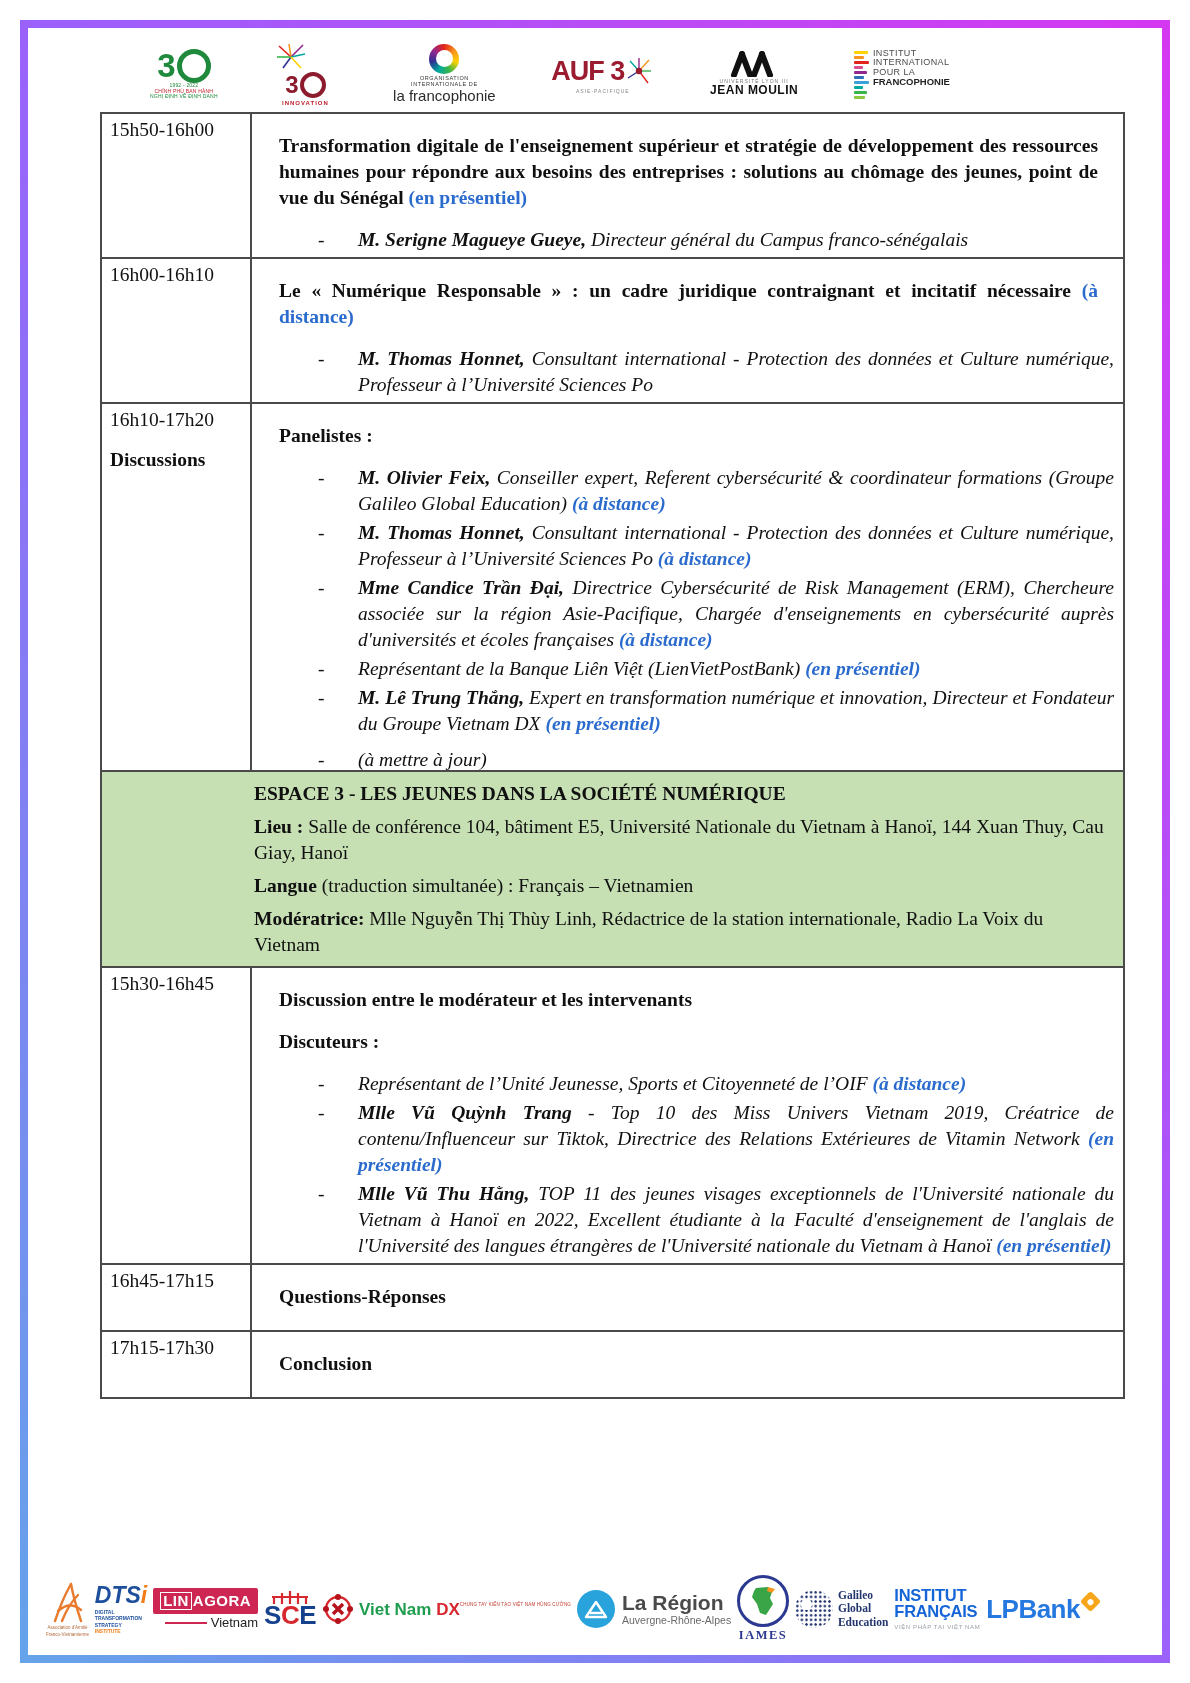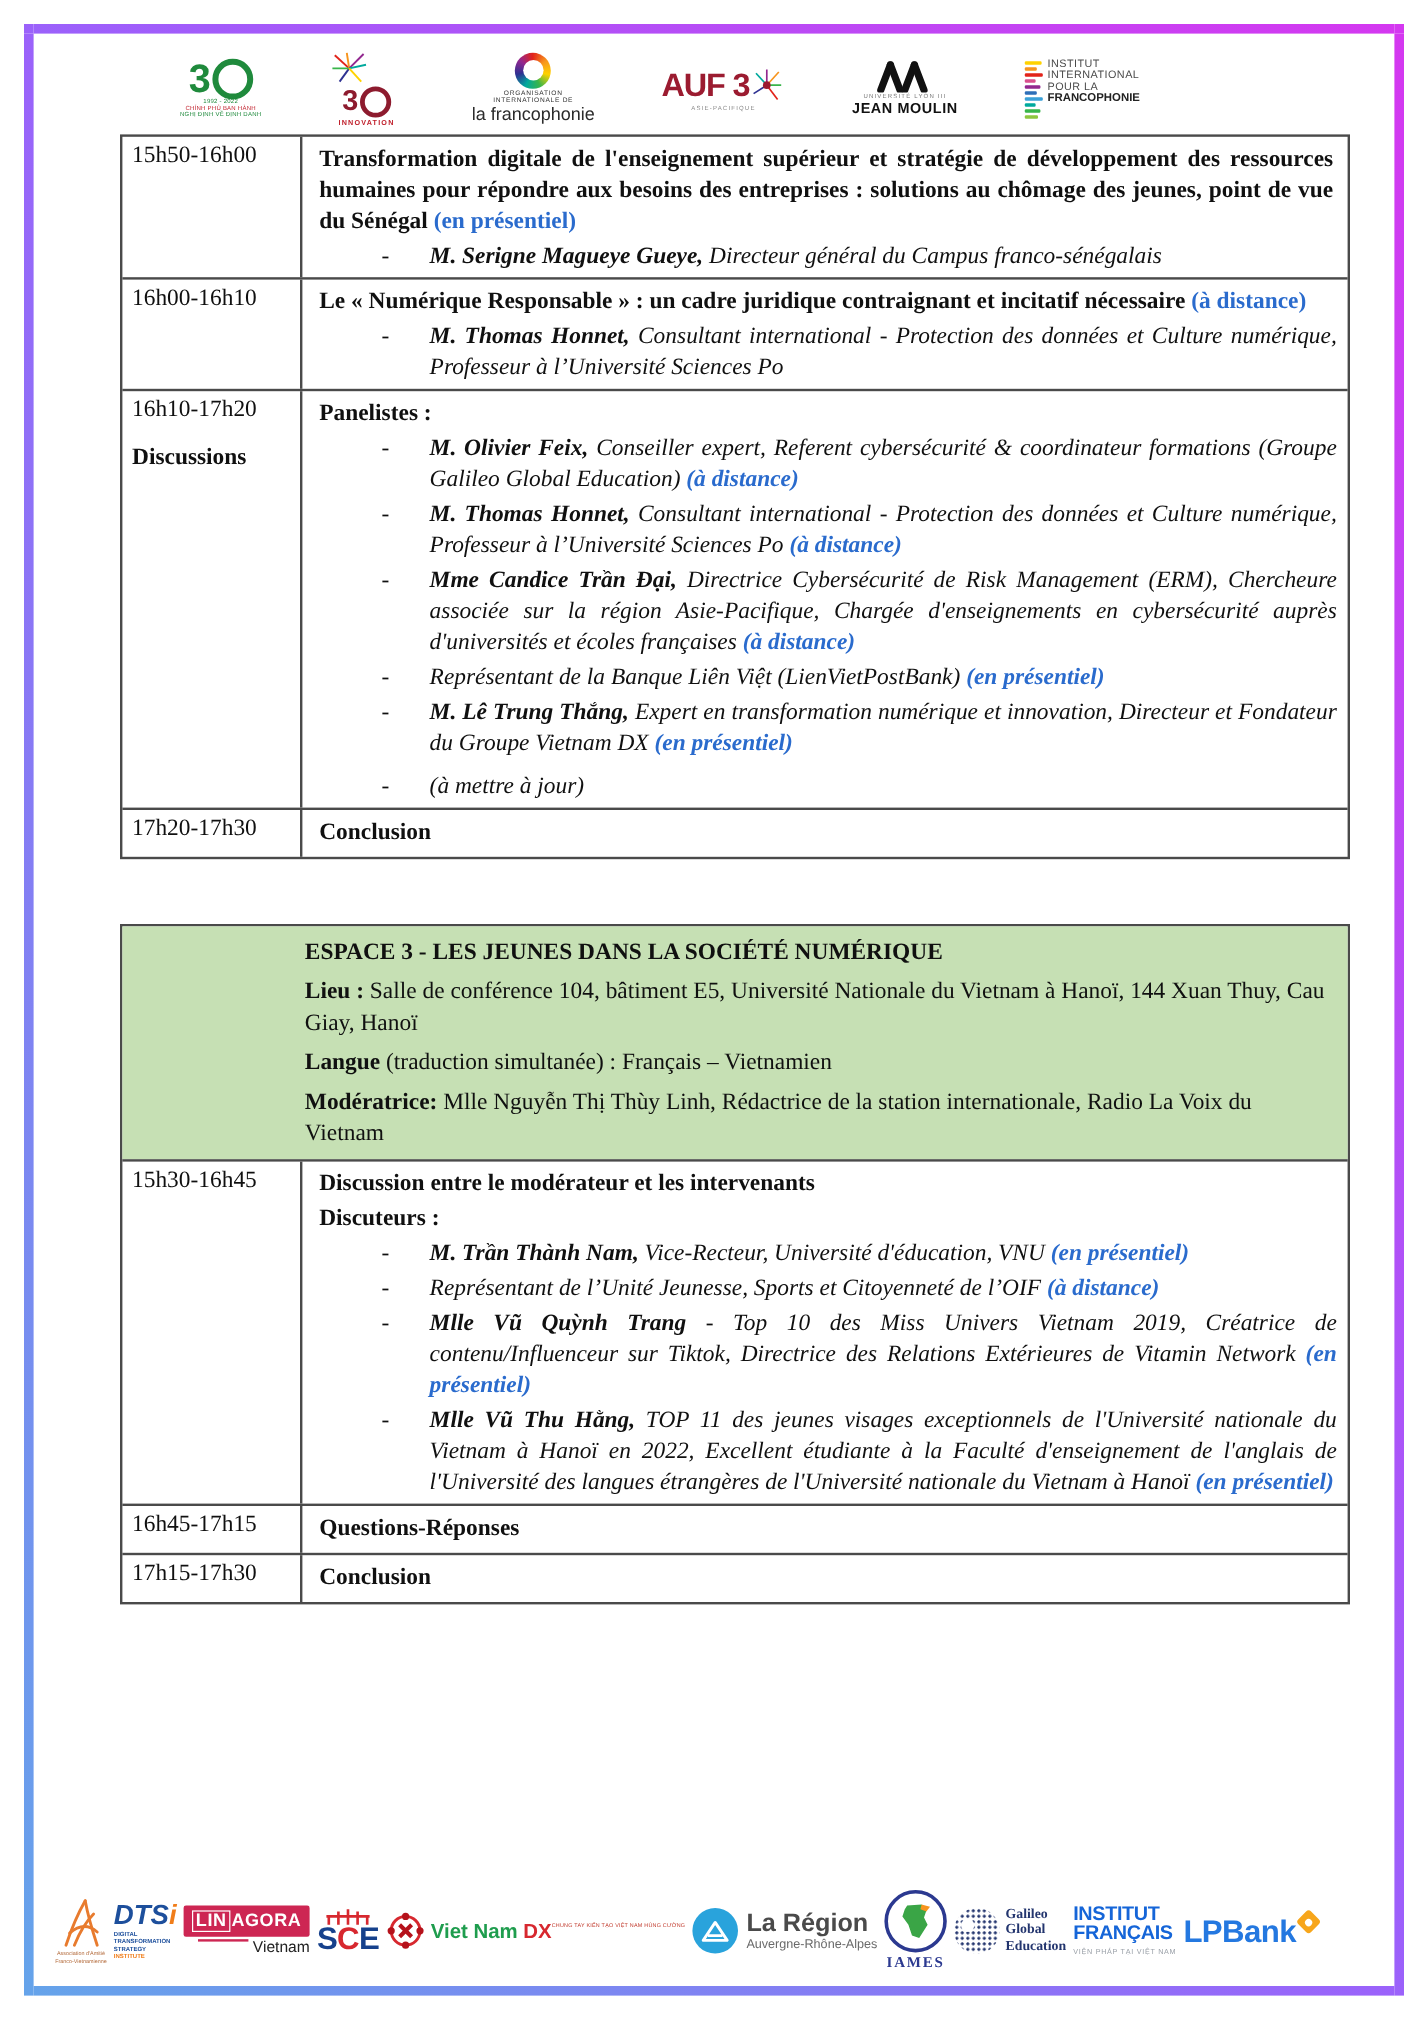--- a/index.html
+++ b/index.html
@@ -39,41 +39,41 @@
   
   .sched{position:absolute;left:100px;width:1021px;border:2px solid #4a4a4a;
          font-size:19.5px;line-height:26px;background:#fff;}
   #t1{top:112px;} #t2{top:770px;}
   .trow{display:grid;grid-template-columns:150px 1fr;border-top:2px solid #4a4a4a;}
   .sched>.trow:first-child{border-top:none;}
   .tcell.time{border-right:2px solid #4a4a4a;padding:3px 4px 3px 8px;}
   .tcell.content{padding:3px 9px 4px 11px;}
   .b{font-weight:bold;}
   .blue{color:var(--blue,#2a6bcd);font-weight:bold;}
-  .para{text-align:justify;margin:3px;}
+  .para{text-align:justify;margin:16px;}
   .bullet{position:relative;padding-left:95px;text-align:justify;margin-top:3px;font-style:italic;}
   .bullet::before{content:"-";position:absolute;left:55px;}
   .item-gap{margin-top:10px;}
   .time-gap{margin-top:14px;}
   .green{background:var(--green,#c6e0b4);padding:6px 10px 8px 152px;}
   .green .g-title{font-weight:bold;margin:3px 0 7px;}
   .green p{margin:7px 0 0;}
   
   .logos-bottom{position:absolute;left:46px;top:1566px;width:1052px;height:86px;
                 display:flex;justify-content:space-between;align-items:center;
                 font-family:"Liberation Sans",sans-serif;}
   .cap45{font-size:4.5px;color:#b36a3a;text-align:center;line-height:1.2;margin-top:2px;}
   .dtsi-word{font-size:23px;font-weight:900;font-style:italic;color:#1d4f9c;line-height:1;}
   .dtsi-word em{color:#f07d1a;font-style:italic;}
   .dtsi-cap{font-size:5px;color:#1d4f9c;line-height:1.25;font-weight:bold;margin-top:2px;}
   .dtsi-cap .or{color:#f07d1a;}
   .lin-box{background:#cd2653;color:#fff;font-weight:900;font-size:15px;
            padding:4px 7px;border-radius:2px;display:flex;align-items:center;letter-spacing:.5px;}
   .lin-box .lin{border:1.6px solid #fff;padding:0 2px;margin-right:1px;}
-  .lin-vn{display:flex;font-size:13px;color:#222;margin-top:2px;align-self:flex-end;}
+  .lin-vn{display:flex;align-items:center;font-size:13px;color:#222;margin-top:2px;align-self:flex-end;}
   .lin-vn i{display:block;width:42px;height:1.5px;background:#cd2653;margin-right:4px;}
   .sce-word{font-size:26px;font-weight:900;line-height:.9;letter-spacing:-.5px;}
   .sce-word .bl{color:#16418c;} .sce-word .rd{color:#d7282f;}
   .vndx{flex-direction:row;align-items:center;}
   .vndx-txt{display:flex;flex-direction:row;margin-left:5px;}
   .vndx-name{font-size:17px;font-weight:800;line-height:1;}
   .vndx-name .gr{color:#1f9d4e;} .vndx-name .rd{color:#d7282f;}
   .vndx-cap{font-size:4.5px;color:#c0392b;letter-spacing:.2px;margin-top:2px;}
   .region{flex-direction:row;align-items:center;}
   .region-icon{width:38px;height:38px;border-radius:50%;background:#29a3dc;display:flex;
@@ -245,21 +245,20 @@
           <p><span class="b ">Modératrice:</span><span> Mlle Nguyễn Thị Thùy Linh, Rédactrice de la station internationale, Radio La Voix du Vietnam</span></p>
         </div>
     </div>
   <div class="trow">
         <div class="tcell time">
           <div>15h30-16h45</div>
         </div>
         <div class="tcell content">
           <div class="para"><span class="b ">Discussion entre le modérateur et les intervenants</span></div>
           <div class="para"><span class="b ">Discuteurs :</span></div>
-          <div class="bullet"><span class="b ">M. Trần Thành Nam,</span><span> Vice-Recteur, Université d'éducation, VNU </span><span class="blue">(en présentiel)</span></div>
           <div class="bullet"><span>Représentant de l’Unité Jeunesse, Sports et Citoyenneté de l’OIF </span><span class="blue">(à distance)</span></div>
           <div class="bullet"><span class="b ">Mlle Vũ Quỳnh Trang</span><span> - Top 10 des Miss Univers Vietnam 2019, Créatrice de contenu/Influenceur sur Tiktok, Directrice des Relations Extérieures de Vitamin Network </span><span class="blue">(en présentiel)</span></div>
           <div class="bullet"><span class="b ">Mlle Vũ Thu Hằng,</span><span> TOP 11 des jeunes visages exceptionnels de l'Université nationale du Vietnam à Hanoï en 2022, Excellent étudiante à la Faculté d'enseignement de l'anglais de l'Université des langues étrangères de l'Université nationale du Vietnam à Hanoï </span><span class="blue">(en présentiel)</span></div>
         </div>
       </div>
       <div class="trow">
         <div class="tcell time">
           <div>16h45-17h15</div>
         </div>
         <div class="tcell content">

